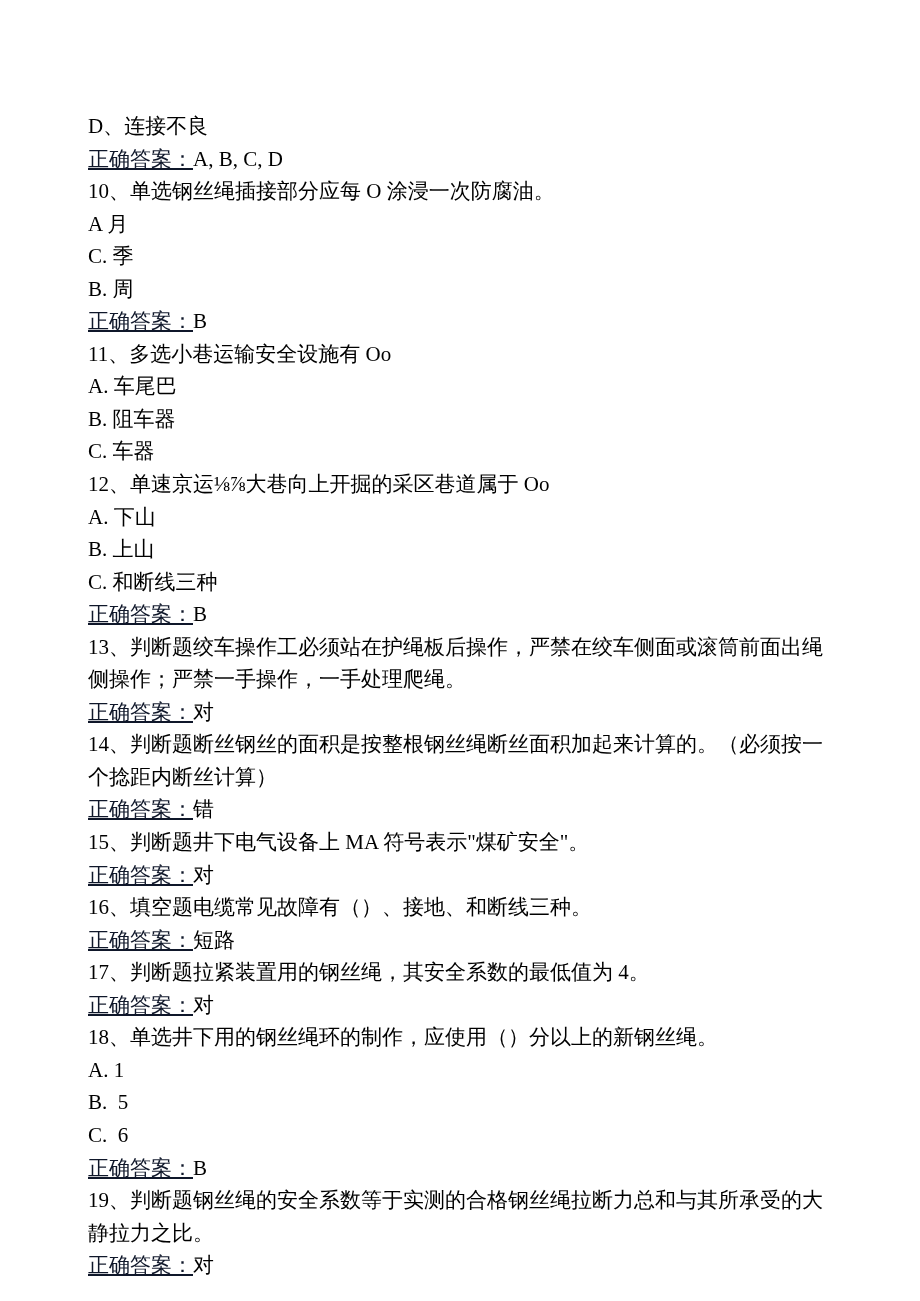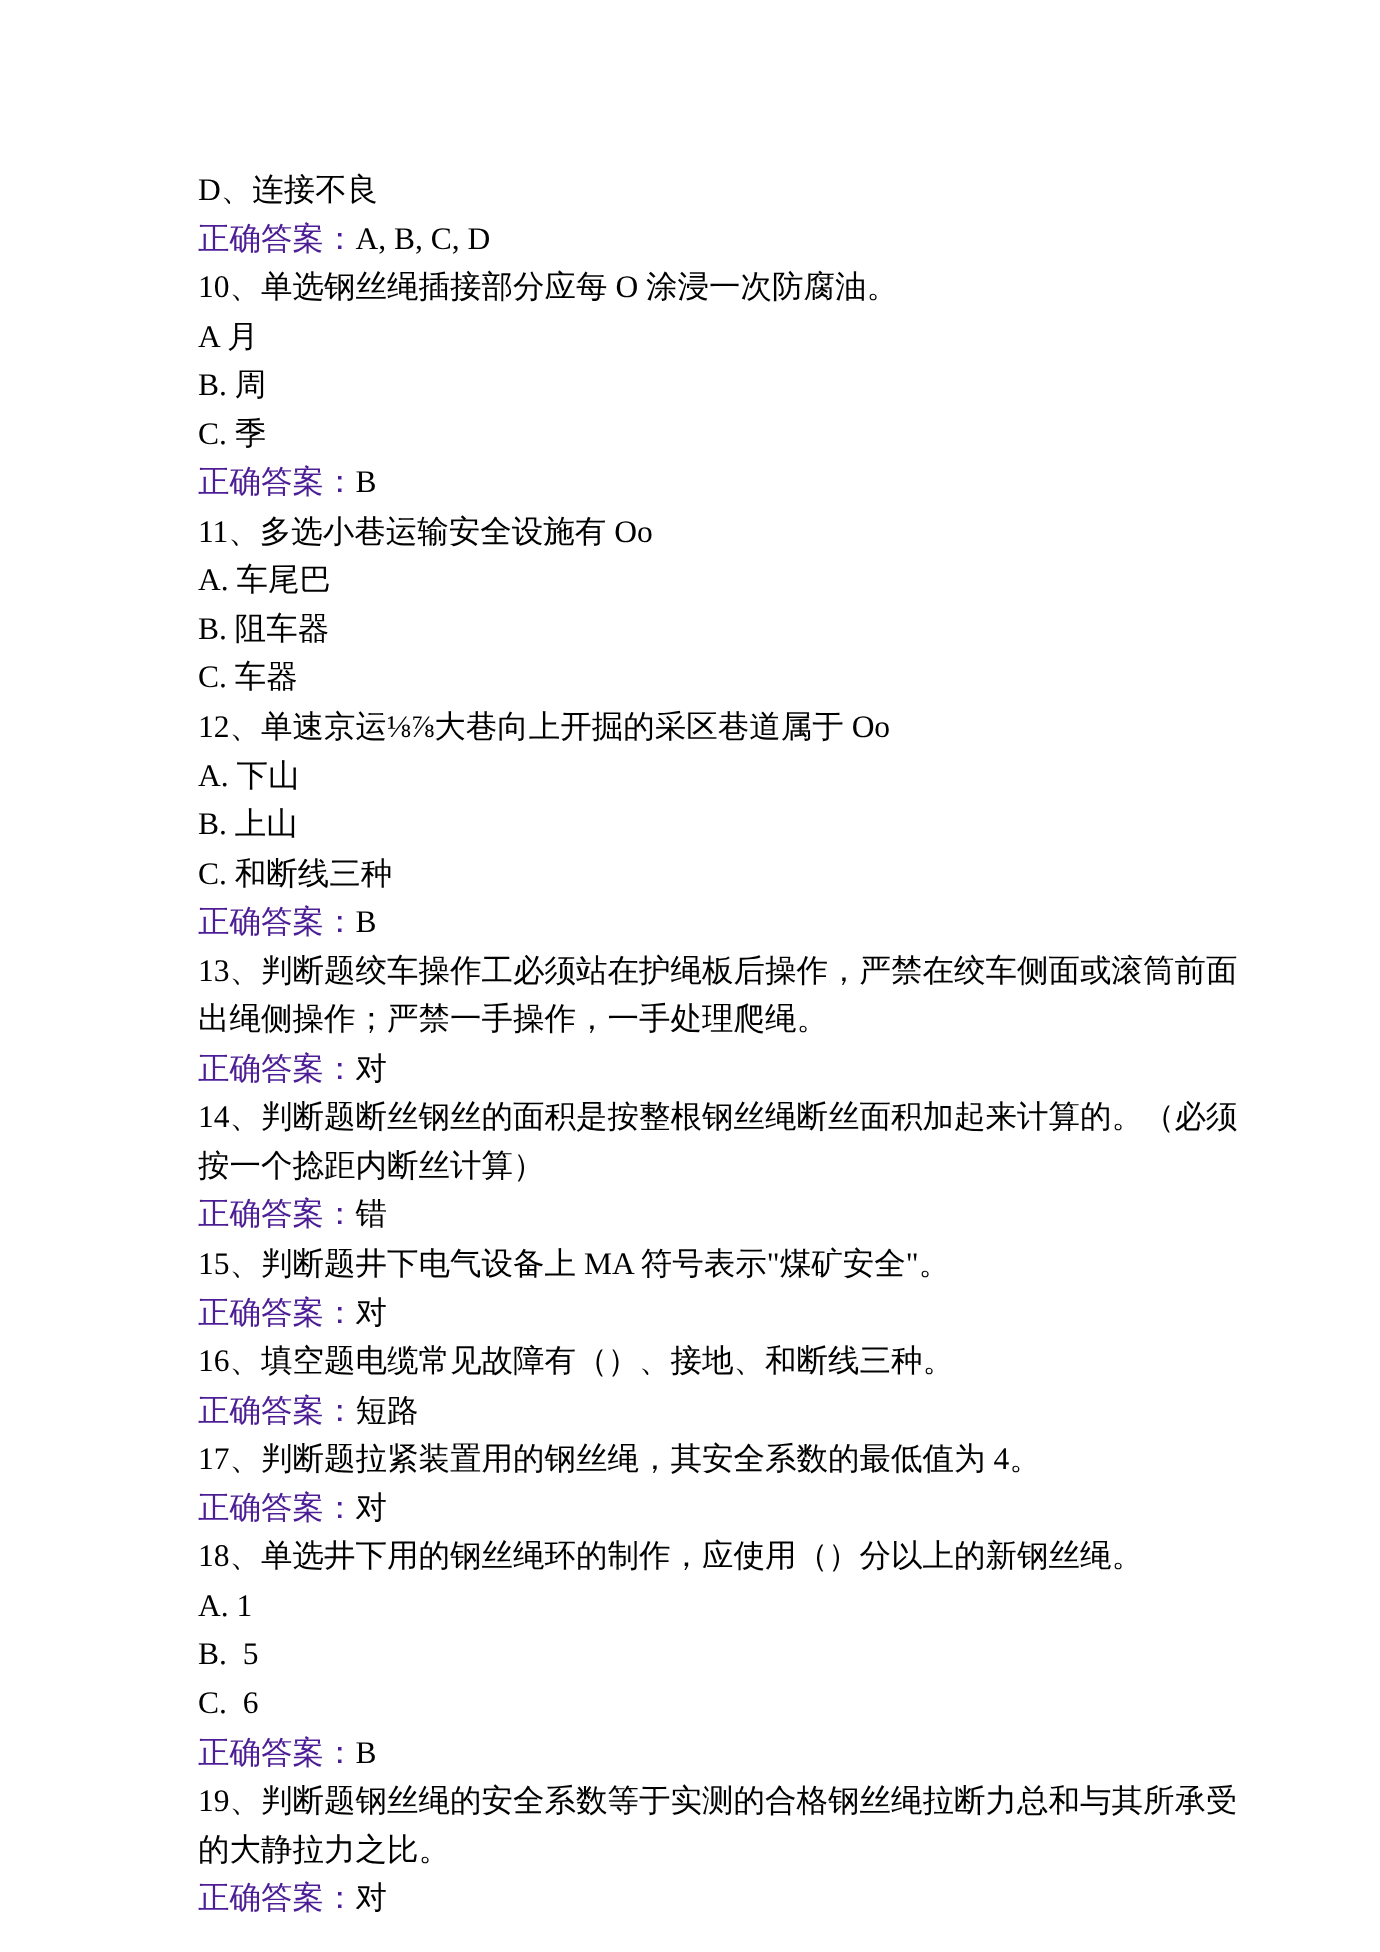--- a/index.html
+++ b/index.html
@@ -12,44 +12,44 @@
       color: #000000;
     }
     .page {
       width: 920px;
       min-height: 1301px;
       padding: 110px 88px 60px 88px;
       box-sizing: border-box;
     }
     .line {
       white-space: pre-wrap;
-      margin-left: 44px;
     }
     .answer-label {
-      color: #4c1d95;
+      color: #0f172a;
+      text-decoration: underline;
     }
     .italic {
       font-style: italic;
     }
     .sans {
       font-family: "Arial", sans-serif;
     }
   </style>
 </head>
 <body>
 
 <div class="page">
 
   <div class="line">D、连接不良</div>
   <div class="line"><span class="answer-label">正确答案：</span><span>A, B, C, D</span></div>
 
   <div class="line">10、单选钢丝绳插接部分应每 O 涂浸一次防腐油。</div>
   <div class="line">A 月</div>
+  <div class="line">C. 季</div>
   <div class="line">B. 周</div>
-  <div class="line">C. 季</div>
   <div class="line"><span class="answer-label">正确答案：</span><span>B</span></div>
 
   <div class="line">11、多选小巷运输安全设施有 Oo</div>
   <div class="line">A. 车尾巴</div>
   <div class="line">B. 阻车器</div>
   <div class="line">C. 车器</div>
 
   <div class="line">12、单速京运⅛⅞大巷向上开掘的采区巷道属于 Oo</div>
   <div class="line">A. 下山</div>
   <div class="line">B. 上山</div>

